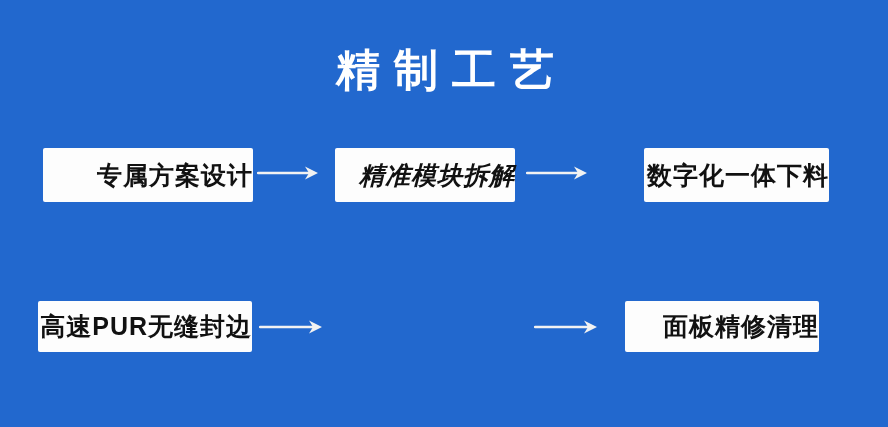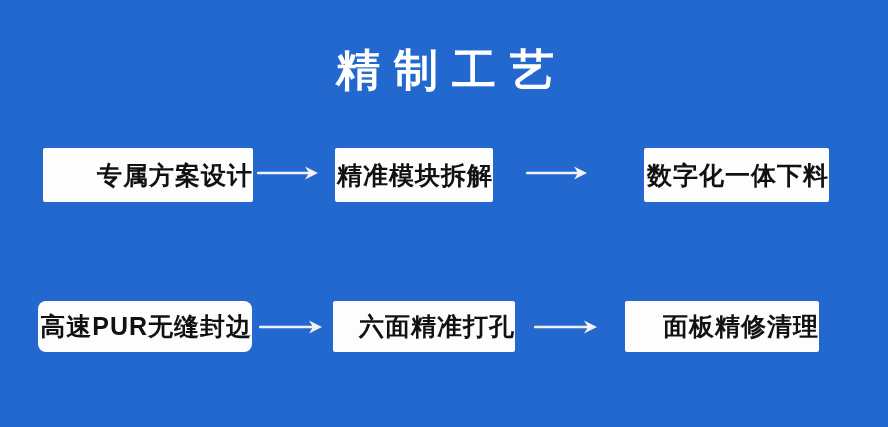--- a/index.html
+++ b/index.html
@@ -68,45 +68,42 @@
 
   <div class="step-box row1" style="left:43px; width:210px;">
     <span>专属方案设计</span>
   </div>
 
   <svg class="arrow" style="left:257px; top:165px;" width="62" height="16" viewBox="0 0 62 16" aria-hidden="true">
     <line x1="1" y1="8" x2="53" y2="8" stroke="currentColor" stroke-width="2.4" stroke-linecap="round"></line>
     <path d="M61 8 L48 1.5 L52 8 L48 14.5 Z" fill="currentColor"></path>
   </svg>
 
-  <div class="step-box row1" style="left:335px; width:158px;">
+  <div class="step-box row1" style="left:335px; width:180px;font-style:italic;">
     <span>精准模块拆解</span>
   </div>
 
   <svg class="arrow" style="left:526px; top:165px;" width="62" height="16" viewBox="0 0 62 16" aria-hidden="true">
     <line x1="1" y1="8" x2="53" y2="8" stroke="currentColor" stroke-width="2.4" stroke-linecap="round"></line>
     <path d="M61 8 L48 1.5 L52 8 L48 14.5 Z" fill="currentColor"></path>
   </svg>
 
   <div class="step-box row1" style="left:644px; width:185px;">
     <span>数字化一体下料</span>
   </div>
 
-  <div class="step-box row2" style="left:38px; width:214px;border-radius:8px;">
+  <div class="step-box row2" style="left:38px; width:214px;">
     <span>高速PUR无缝封边</span>
   </div>
 
   <svg class="arrow" style="left:259px; top:319px;" width="64" height="16" viewBox="0 0 64 16" aria-hidden="true">
     <line x1="1" y1="8" x2="55" y2="8" stroke="currentColor" stroke-width="2.4" stroke-linecap="round"></line>
     <path d="M63 8 L50 1.5 L54 8 L50 14.5 Z" fill="currentColor"></path>
   </svg>
 
-  <div class="step-box row2" style="left:333px; width:182px;">
-    <span>六面精准打孔</span>
-  </div>
 
   <svg class="arrow" style="left:534px; top:319px;" width="64" height="16" viewBox="0 0 64 16" aria-hidden="true">
     <line x1="1" y1="8" x2="55" y2="8" stroke="currentColor" stroke-width="2.4" stroke-linecap="round"></line>
     <path d="M63 8 L50 1.5 L54 8 L50 14.5 Z" fill="currentColor"></path>
   </svg>
 
   <div class="step-box row2" style="left:625px; width:194px;">
     <span>面板精修清理</span>
   </div>
 

